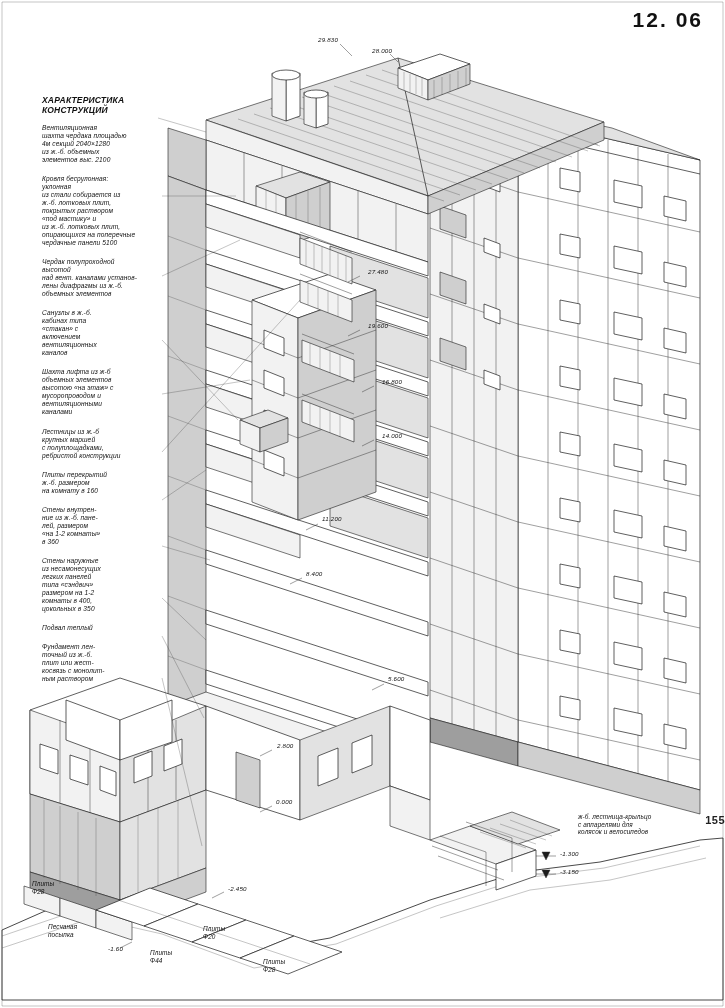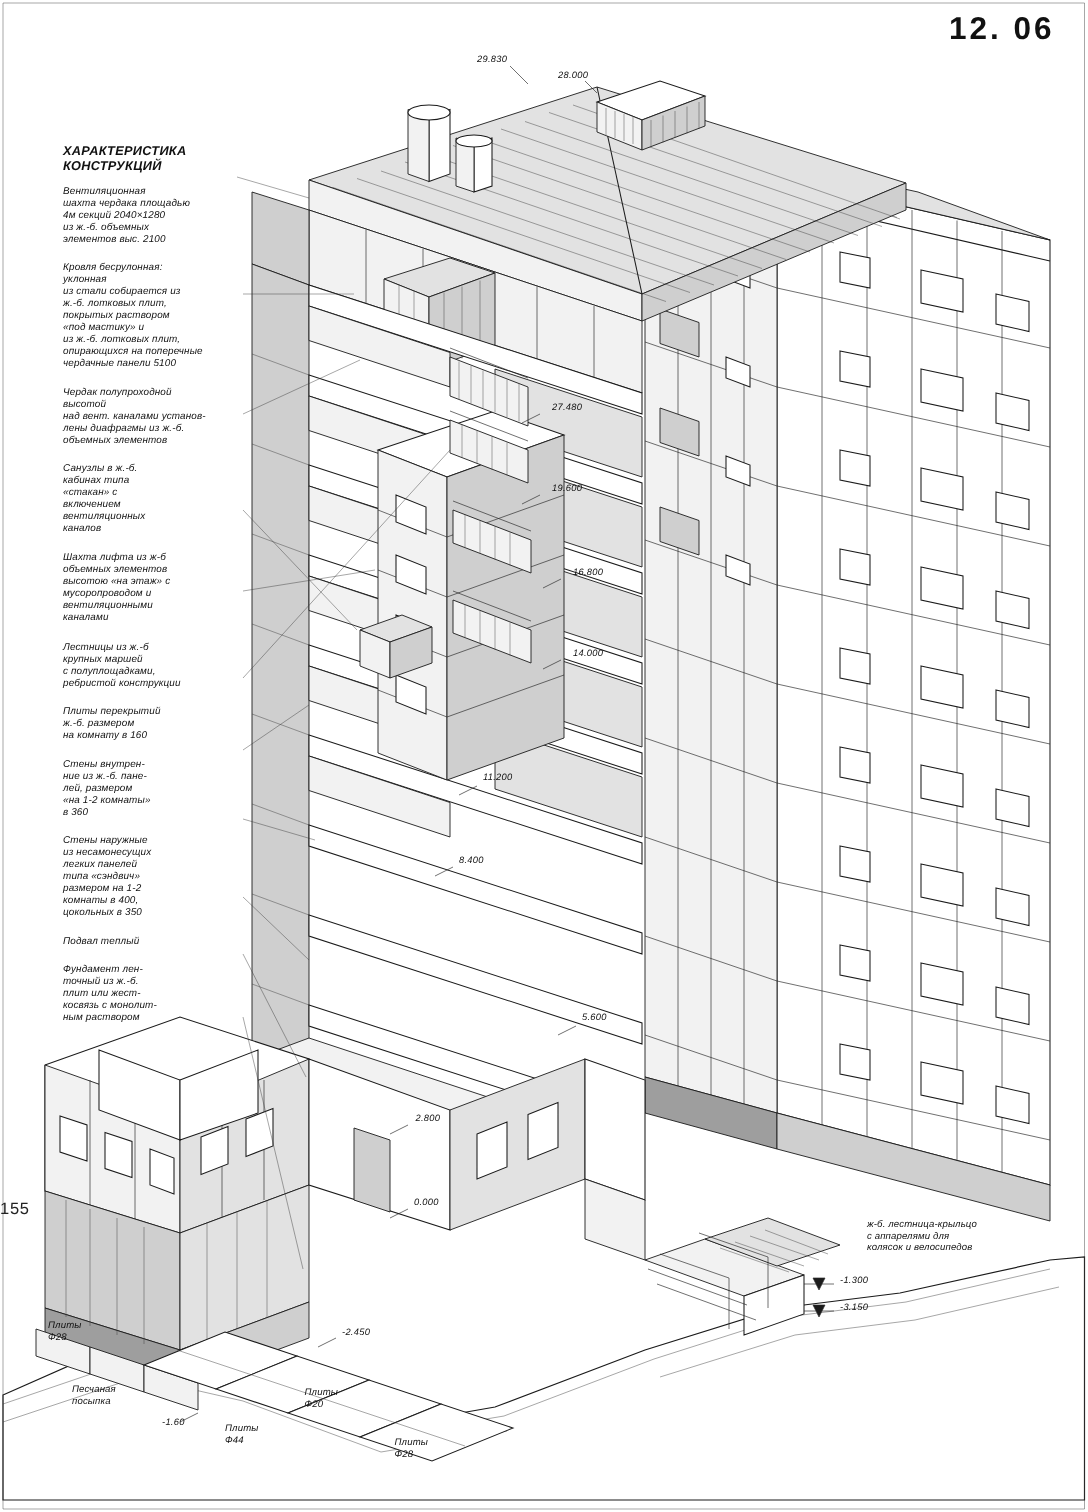--- a/index.html
+++ b/index.html
@@ -18,25 +18,26 @@
   #sheet {
     position: absolute;
     inset: 0;
     width: 725px;
     height: 832px;
   }
   .page-no {
     position: absolute;
     left: 0;
     right: 0;
-    bottom: 20px;
-    text-align: left;
+    bottom: 6px;
+    text-align: right;
     font-size: 11px;
     color: #222;
     letter-spacing: 0.5px;
+    font-weight: bold;
   }
   .plate-no {
     position: absolute;
     right: 22px;
     top: 8px;
     font-size: 21px;
     font-weight: bold;
     letter-spacing: 2px;
     color: #111;
   }

